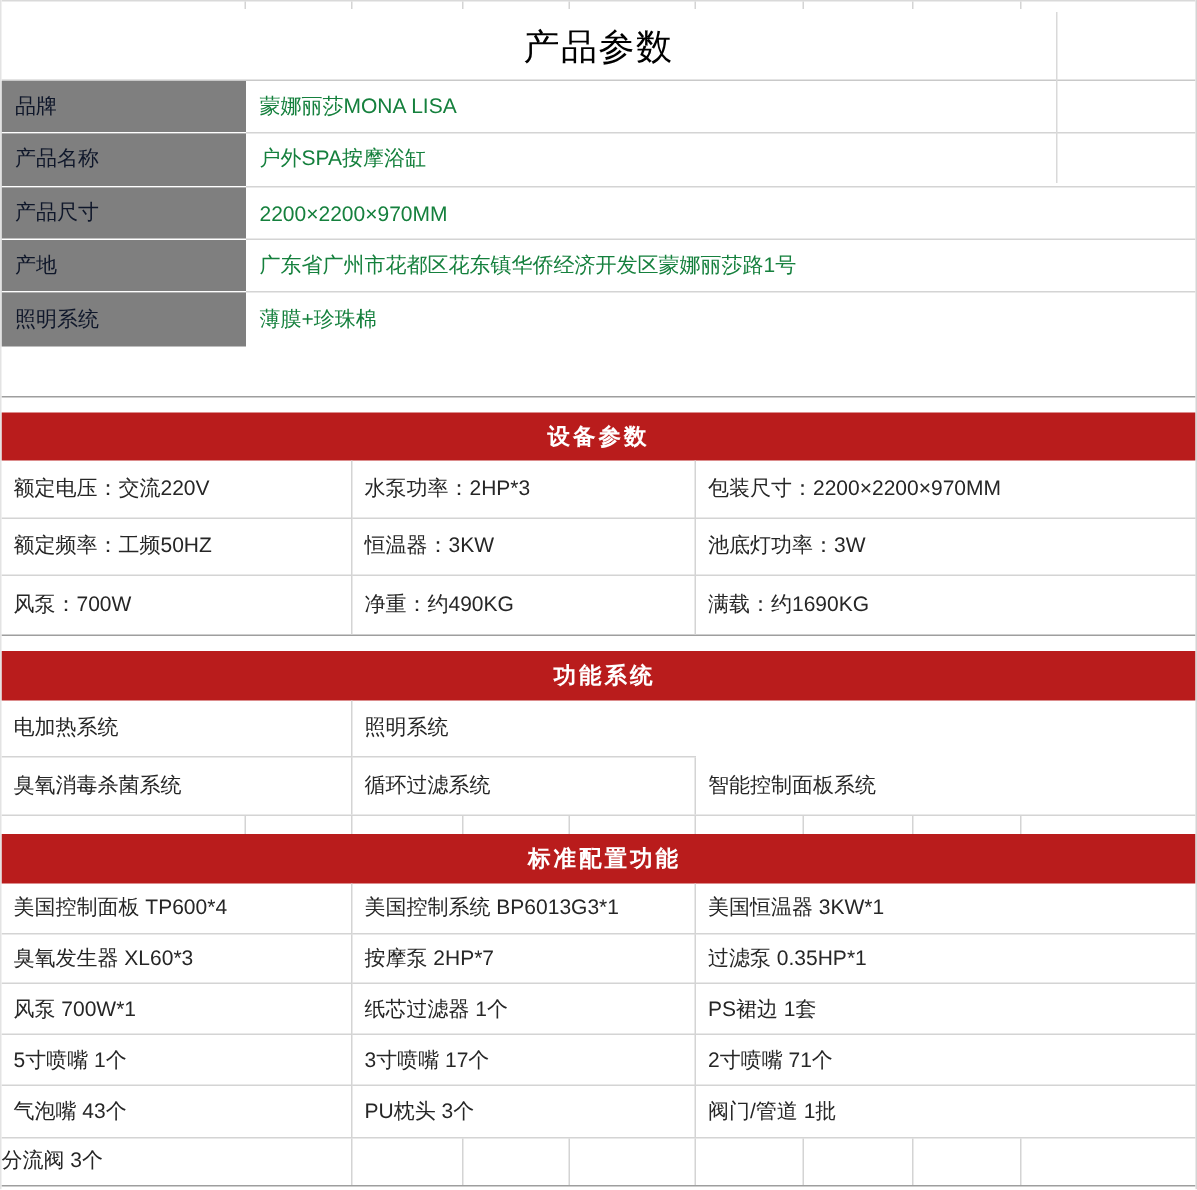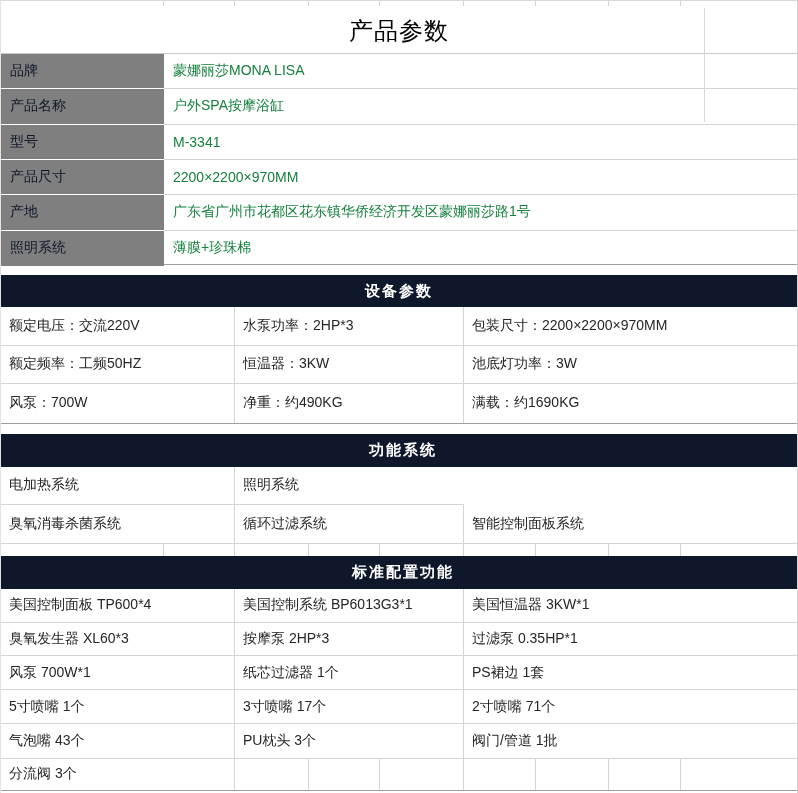--- a/index.html
+++ b/index.html
@@ -43,21 +43,21 @@
   .info-row:last-child .info-label{border-bottom:none;}
   .info-value{
     display:flex;align-items:center;padding-left:9px;
     border-bottom:1px solid #d4d4d4;box-sizing:border-box;color:#15803d;
   }
   .info-row:last-child .info-value{border-bottom:none;}
 
   .gap{height:10px;}
 
   .bar{
-    background:#0f172a;color:#ffffff;font-weight:bold;font-size:15px;
+    background:#b91c1c;color:#ffffff;font-weight:bold;font-size:15px;
     display:flex;align-items:center;justify-content:center;letter-spacing:2px;
   }
   .bar.h32{height:32px;}
   .bar.h33{height:33px;padding-left:8px;}
 
   
   .grid3{box-sizing:border-box;}
   .grid3 .g-row{display:grid;grid-template-columns:234px 229px 335px;}
   .grid3 .g-cell{
     display:flex;align-items:center;padding-left:8px;
@@ -83,21 +83,21 @@
 
   
   .tail-row{
     display:grid;
     grid-template-columns:234px 74px 71px 84px 72px 73px 72px 1fr;
     height:33px;border-top:1px solid #d4d4d4;border-bottom:1px solid #9e9e9e;
     box-sizing:border-box;
   }
   .tail-row div{border-right:1px solid #d4d4d4;box-sizing:border-box;}
   .tail-row div:last-child{border-right:none;}
-  .tail-row .tail-text{display:flex;align-items:center;padding-left:8px;white-space:nowrap;}
+  .tail-row .tail-text{display:flex;align-items:center;padding-left:0;white-space:nowrap;}
 </style>
 </head>
 <body>
 
 <div class="page">
 
   <div class="vline-top"></div>
 
   <div class="sliver">
     <div></div>
@@ -116,24 +116,20 @@
   <div class="info-table">
     <div class="info-row">
       <div class="info-label">品牌</div>
       <div class="info-value">蒙娜丽莎MONA LISA</div>
     </div>
     <div class="info-row">
       <div class="info-label">产品名称</div>
       <div class="info-value">户外SPA按摩浴缸</div>
     </div>
     <div class="info-row">
-      <div class="info-label">型号</div>
-      <div class="info-value">M-3341</div>
-    </div>
-    <div class="info-row">
       <div class="info-label">产品尺寸</div>
       <div class="info-value">2200×2200×970MM</div>
     </div>
     <div class="info-row">
       <div class="info-label">产地</div>
       <div class="info-value">广东省广州市花都区花东镇华侨经济开发区蒙娜丽莎路1号</div>
     </div>
     <div class="info-row">
       <div class="info-label">照明系统</div>
       <div class="info-value">薄膜+珍珠棉</div>
@@ -193,21 +189,21 @@
   <div class="bar h33">标准配置功能</div>
 
   <div class="grid3 config">
     <div class="g-row">
       <div class="g-cell">美国控制面板 TP600*4</div>
       <div class="g-cell">美国控制系统 BP6013G3*1</div>
       <div class="g-cell">美国恒温器 3KW*1</div>
     </div>
     <div class="g-row">
       <div class="g-cell">臭氧发生器 XL60*3</div>
-      <div class="g-cell">按摩泵 2HP*3</div>
+      <div class="g-cell">按摩泵 2HP*7</div>
       <div class="g-cell">过滤泵 0.35HP*1</div>
     </div>
     <div class="g-row">
       <div class="g-cell">风泵 700W*1</div>
       <div class="g-cell">纸芯过滤器 1个</div>
       <div class="g-cell">PS裙边 1套</div>
     </div>
     <div class="g-row">
       <div class="g-cell">5寸喷嘴 1个</div>
       <div class="g-cell">3寸喷嘴 17个</div>

